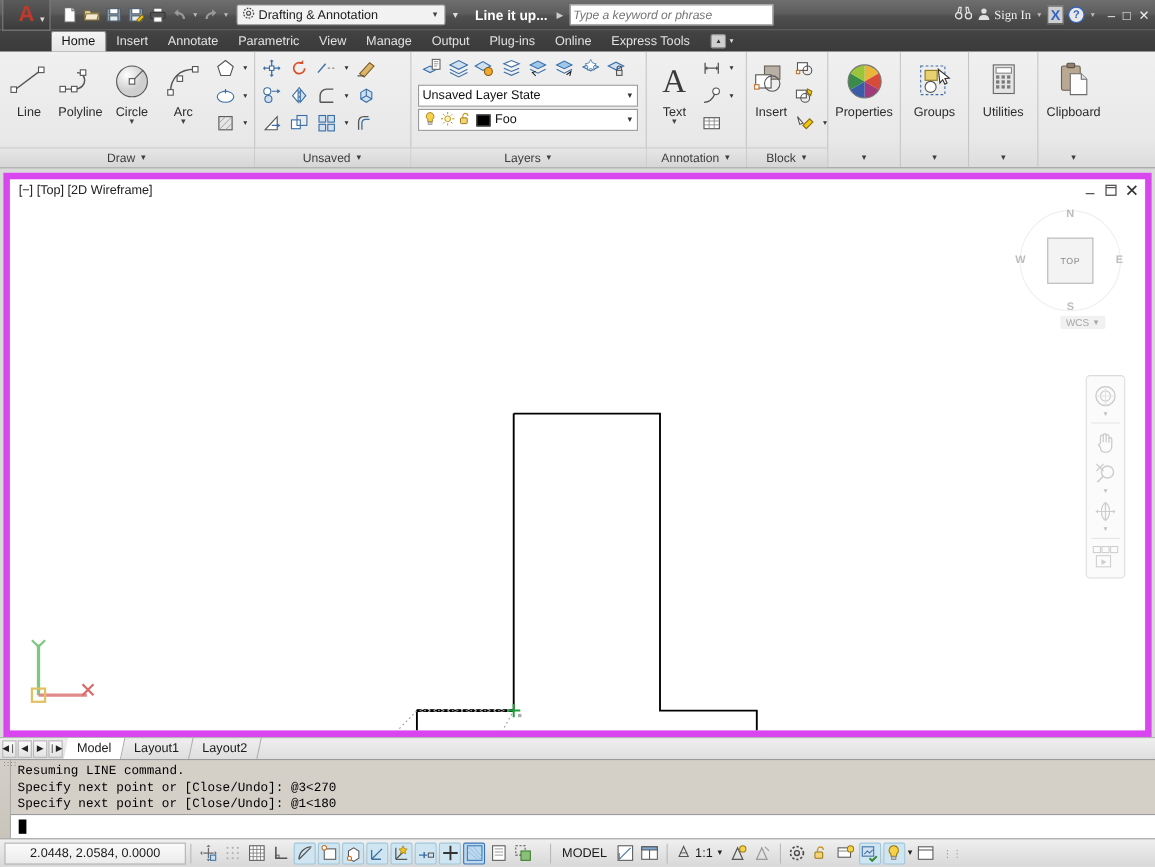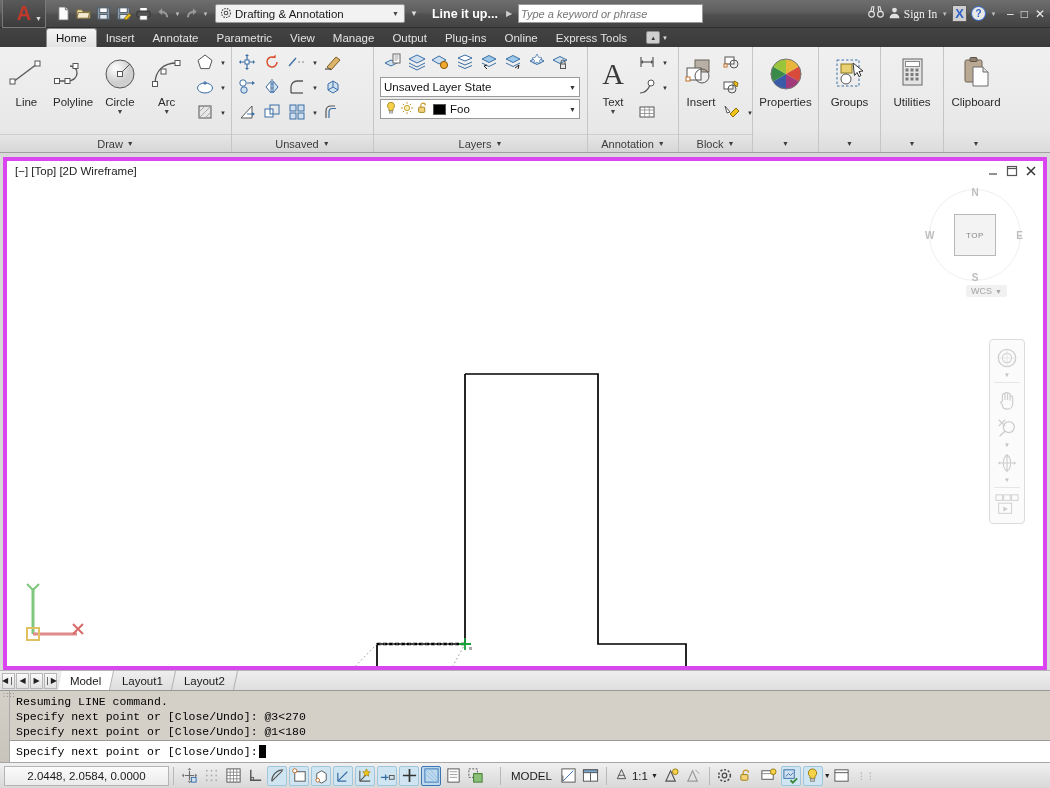--- a/index.html
+++ b/index.html
@@ -128,21 +128,21 @@
   
   .layer-ctrl {
     width:200px; height:20px; background:#fff; border:1px solid #9a9a9a;
     display:flex; align-items:center; padding:0 3px; font-size:11.5px; color:#111; margin-top:2px;
   }
   .layer-ctrl .lc-label { flex:1; white-space:nowrap; overflow:hidden; }
   .layer-ctrl .lc-caret { font-size:7px; color:#333; }
   .swatch-black { width:13px; height:11px; background:#000; border:1px solid #555; margin:0 4px 0 2px; }
 
   
-  .canvaswrap { position:relative; flex:1; background:#ffffff; border:4px solid #d946ef; margin:4px 3px 0 3px; overflow:hidden; }
+  .canvaswrap { position:relative; flex:1; background:#ffffff; border:6px solid #d946ef; margin:4px 3px 0 3px; overflow:hidden; }
   .vplabel { position:absolute; left:8px; top:4px; font-size:11.5px; color:#222; white-space:nowrap; }
   .vp-ctrls { position:absolute; right:6px; top:4px; display:flex; gap:7px; align-items:center; color:#333; font-size:11px; }
 
   .viewcube { position:absolute; right:22px; top:28px; width:92px; height:92px; }
   .vc-compass { position:absolute; inset:0; border-radius:50%; border:1px solid #efefef; }
   .vc-n,.vc-s,.vc-e,.vc-w { position:absolute; font-size:10px; color:#bdbdbd; font-weight:bold; }
   .vc-n { top:-2px; left:50%; transform:translateX(-50%); }
   .vc-s { bottom:-2px; left:50%; transform:translateX(-50%); }
   .vc-e { right:-2px; top:50%; transform:translateY(-50%); }
   .vc-w { left:-4px; top:50%; transform:translateY(-50%); }
@@ -981,21 +981,20 @@
     <div class="cmd-grip">
       <div class="dots">::::</div>
     </div>
     <div class="cmd-body">
       <div class="cmd-hist">
         <div>Resuming LINE command.</div>
         <div>Specify next point or [Close/Undo]: @3&lt;270</div>
         <div>Specify next point or [Close/Undo]: @1&lt;180</div>
       </div>
       <div class="cmd-input">
-        <span>Specify next point or [Close/Undo]:</span>
         <span class="cmd-caret"></span>
       </div>
     </div>
   </div>
 
   <div class="statusbar">
     <div class="coords">2.0448, 2.0584, 0.0000</div>
     <div class="sb-sep"></div>
 
     <div class="sbtog">

